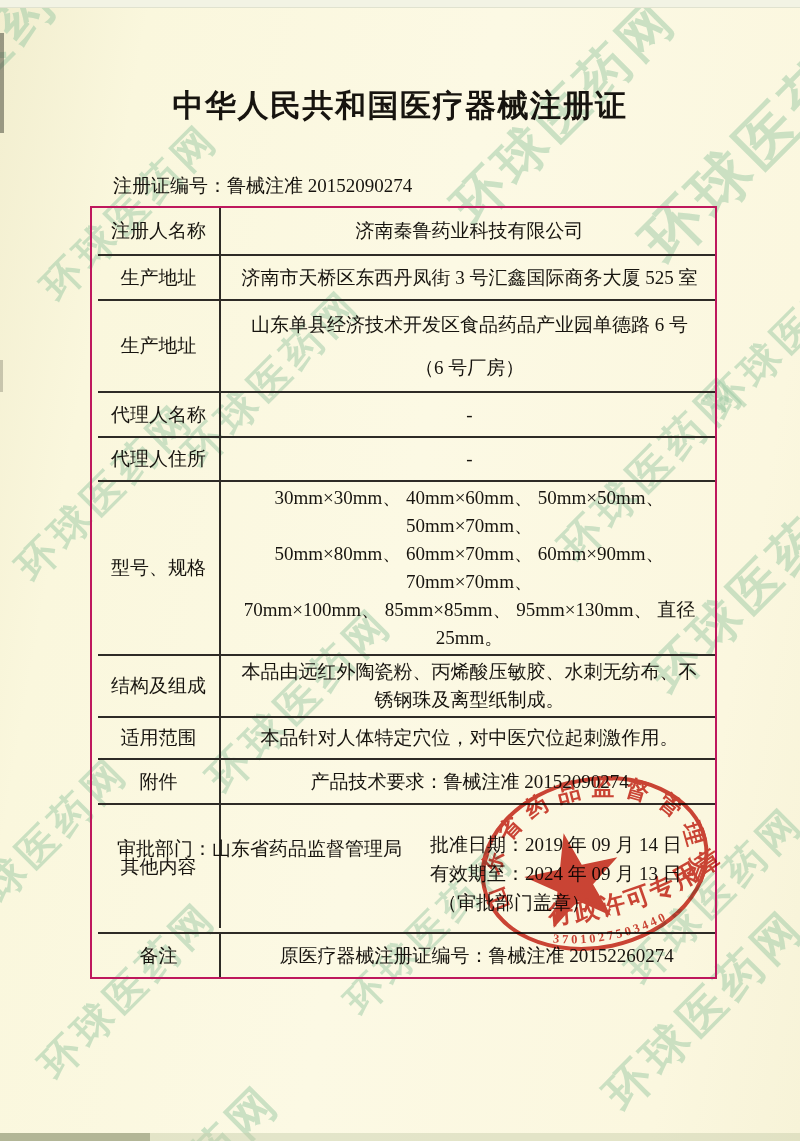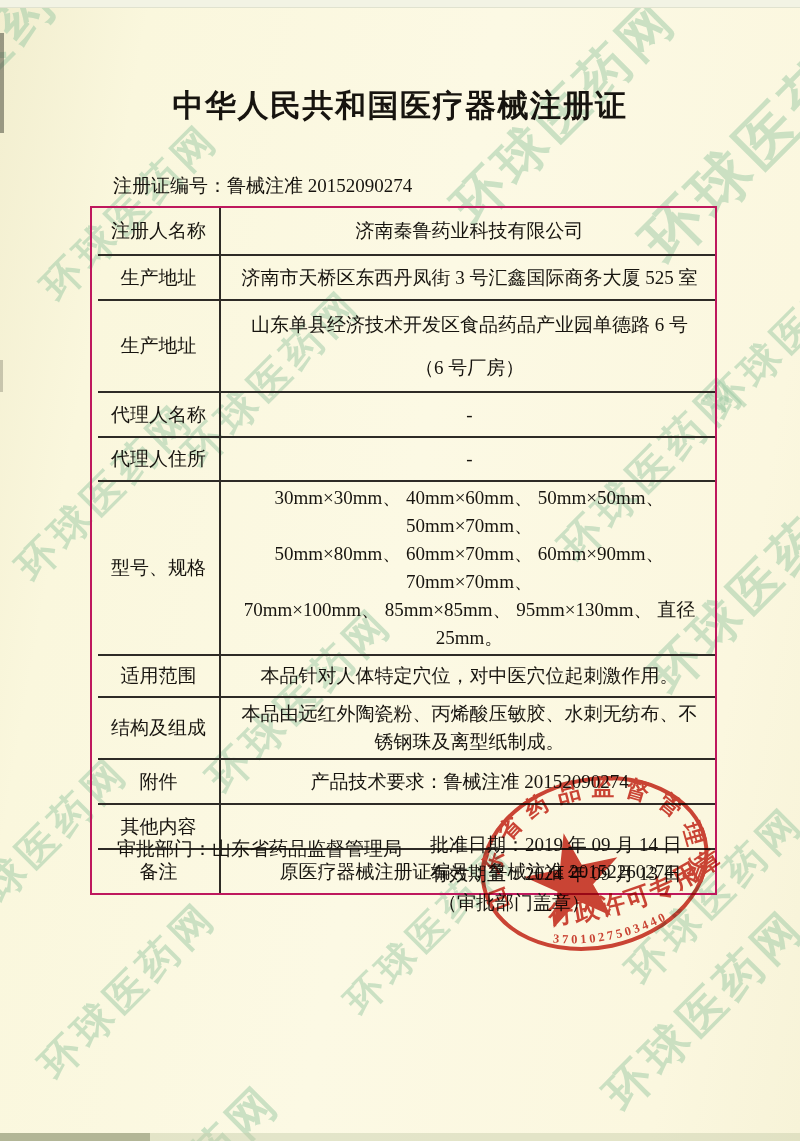--- a/index.html
+++ b/index.html
@@ -121,40 +121,40 @@
         </div>
       </div>
       <div class="trow" style="min-height: 84px;">
         <div class="tlabel">型号、规格</div>
         <div class="tvalue">
           <div class="line">30mm×30mm、 40mm×60mm、 50mm×50mm、 50mm×70mm、</div>
           <div class="line">50mm×80mm、 60mm×70mm、 60mm×90mm、 70mm×70mm、</div>
           <div class="line">70mm×100mm、 85mm×85mm、 95mm×130mm、 直径 25mm。</div>
         </div>
       </div>
-      <div class="trow" style="min-height: 42px;">
-        <div class="tlabel">适用范围</div>
-        <div class="tvalue">
-          <div class="line">本品针对人体特定穴位，对中医穴位起刺激作用。</div>
-        </div>
-      </div>
       <div class="trow" style="min-height: 56px;">
         <div class="tlabel">结构及组成</div>
         <div class="tvalue">
           <div class="line">本品由远红外陶瓷粉、丙烯酸压敏胶、水刺无纺布、不</div>
           <div class="line">锈钢珠及离型纸制成。</div>
+        </div>
+      </div>
+      <div class="trow" style="min-height: 42px;">
+        <div class="tlabel">适用范围</div>
+        <div class="tvalue">
+          <div class="line">本品针对人体特定穴位，对中医穴位起刺激作用。</div>
         </div>
       </div>
       <div class="trow" style="min-height: 45px;">
         <div class="tlabel">附件</div>
         <div class="tvalue">
           <div class="line">产品技术要求：鲁械注准 20152090274</div>
         </div>
       </div>
-      <div class="trow" style="min-height: 45px;">
+      <div class="trow" style="min-height: 45px; flex-direction: column;">
         <div class="tlabel">其他内容</div>
         <div class="tvalue">
           <div class="line"></div>
         </div>
       </div>
       <div class="trow indent" style="min-height: 45px;">
         <div class="tlabel">备注</div>
         <div class="tvalue">
           <div class="line">原医疗器械注册证编号：鲁械注准 20152260274</div>
         </div>

